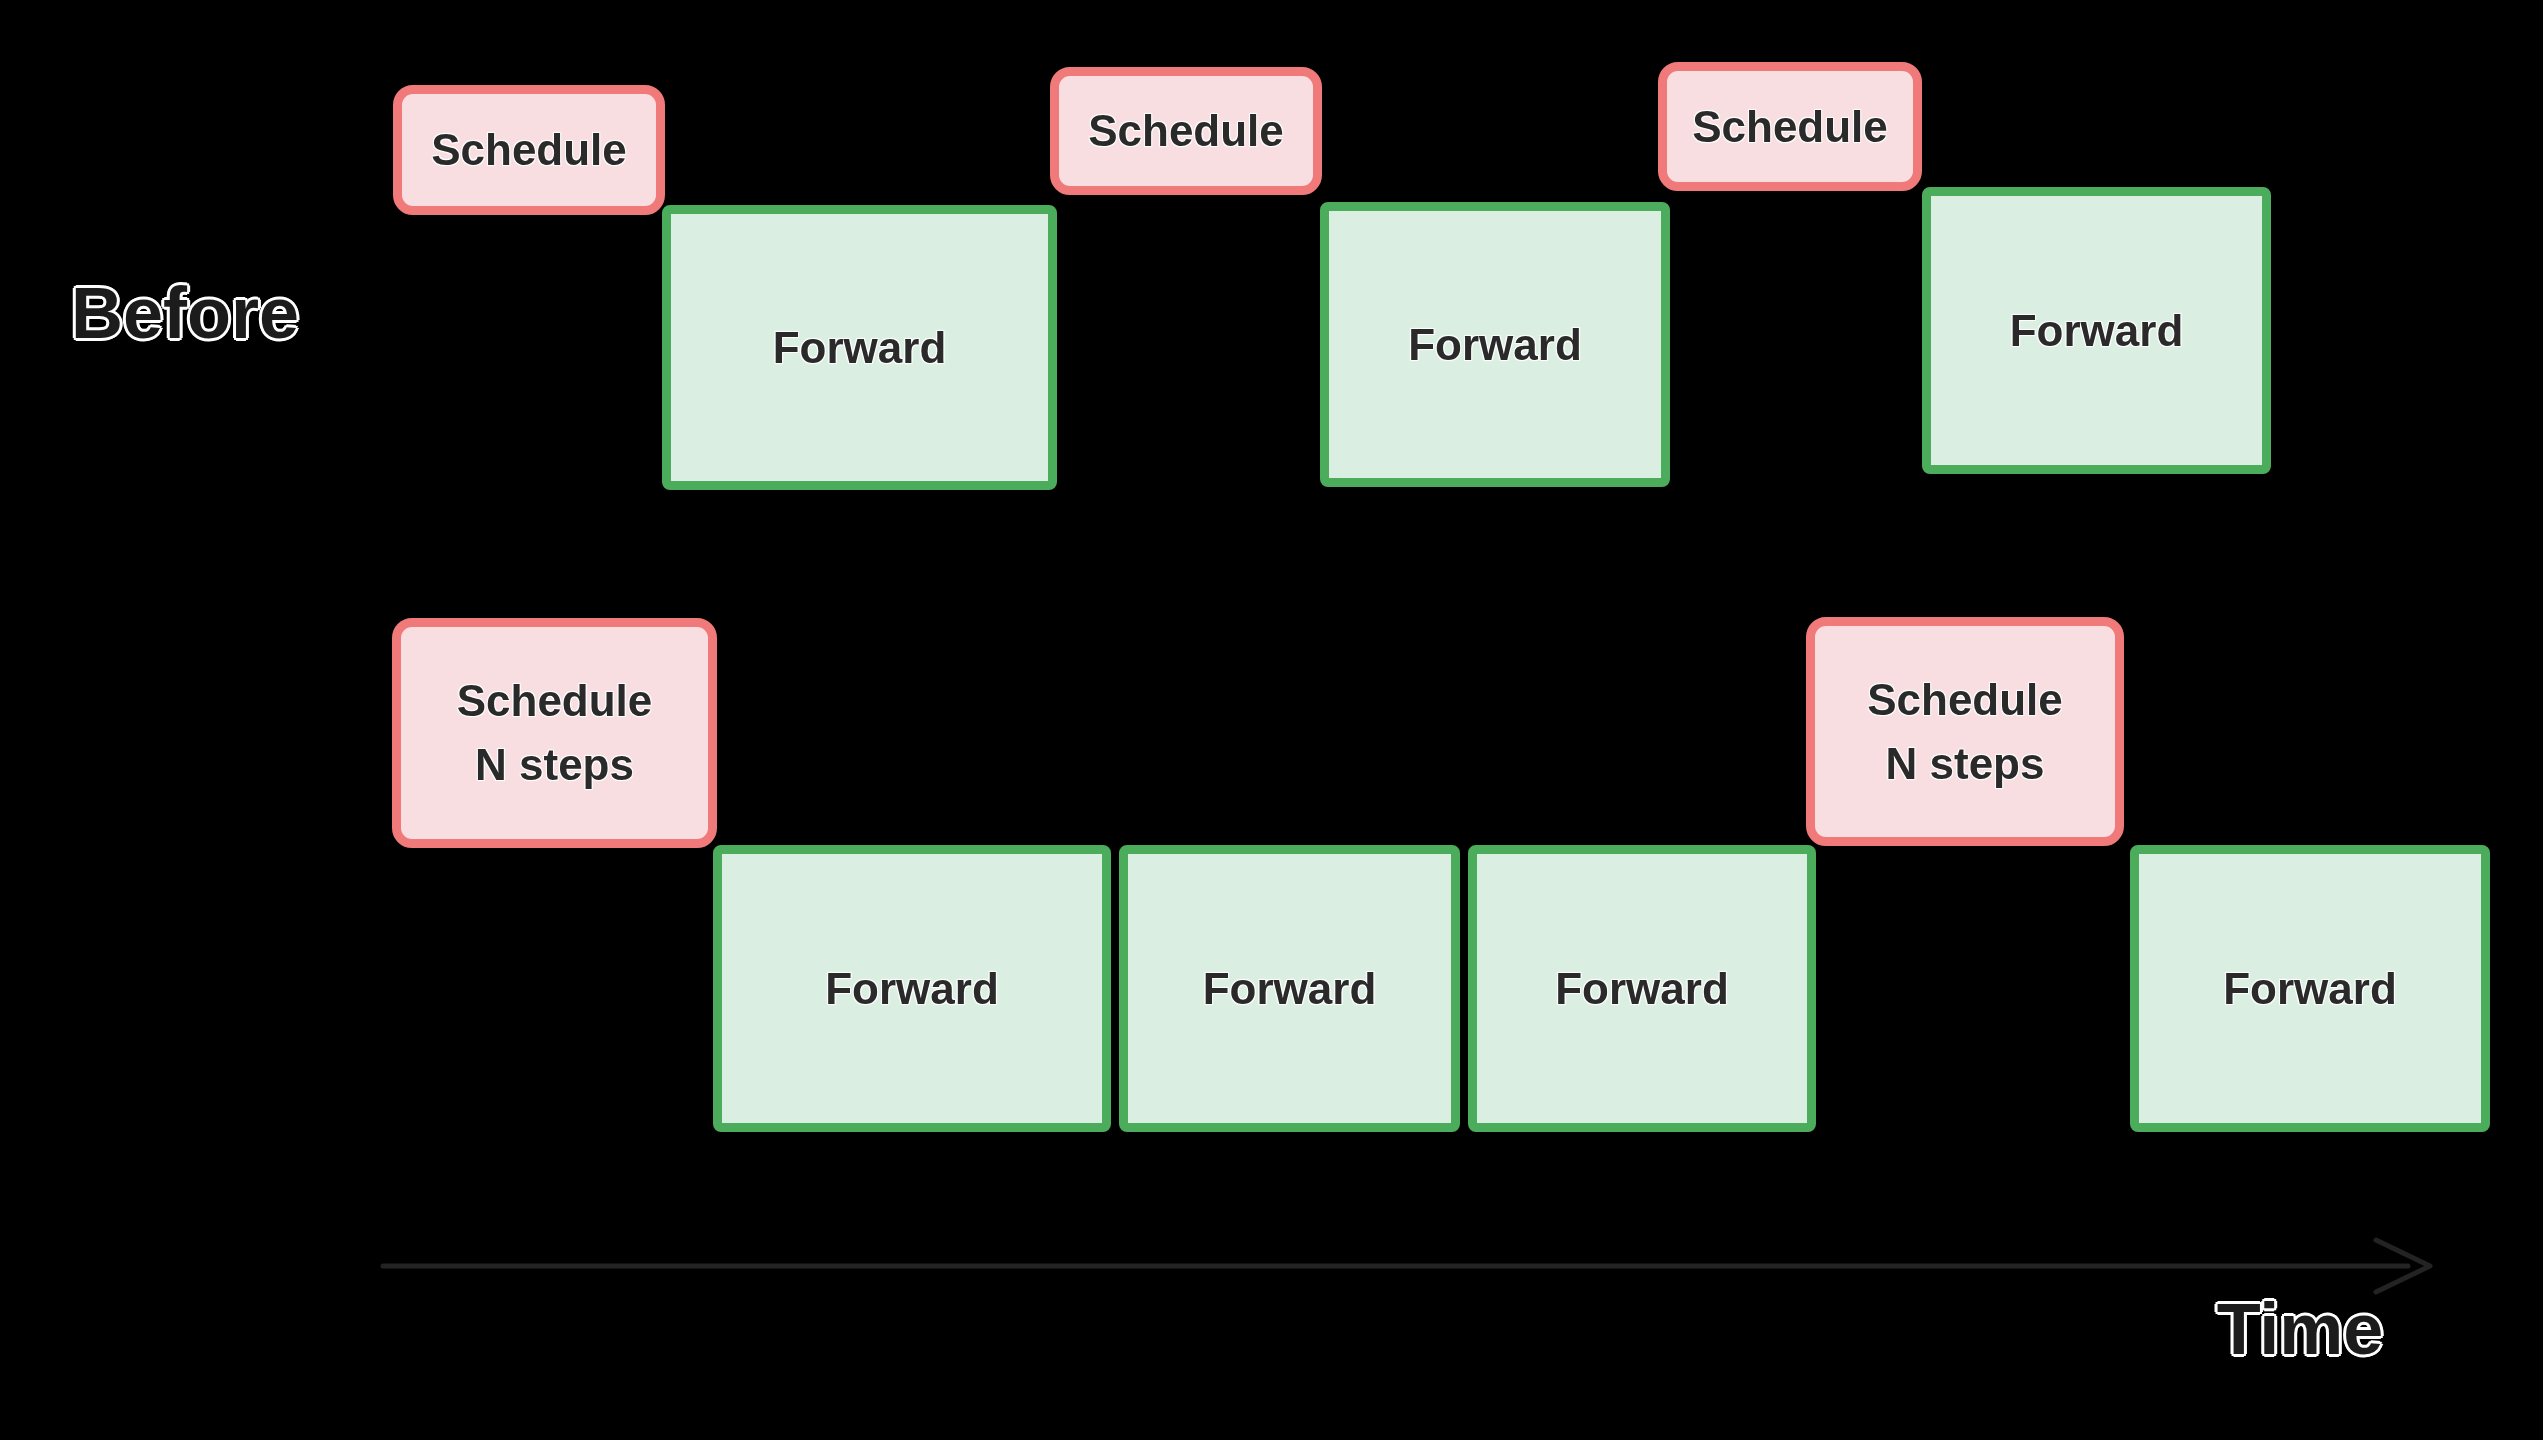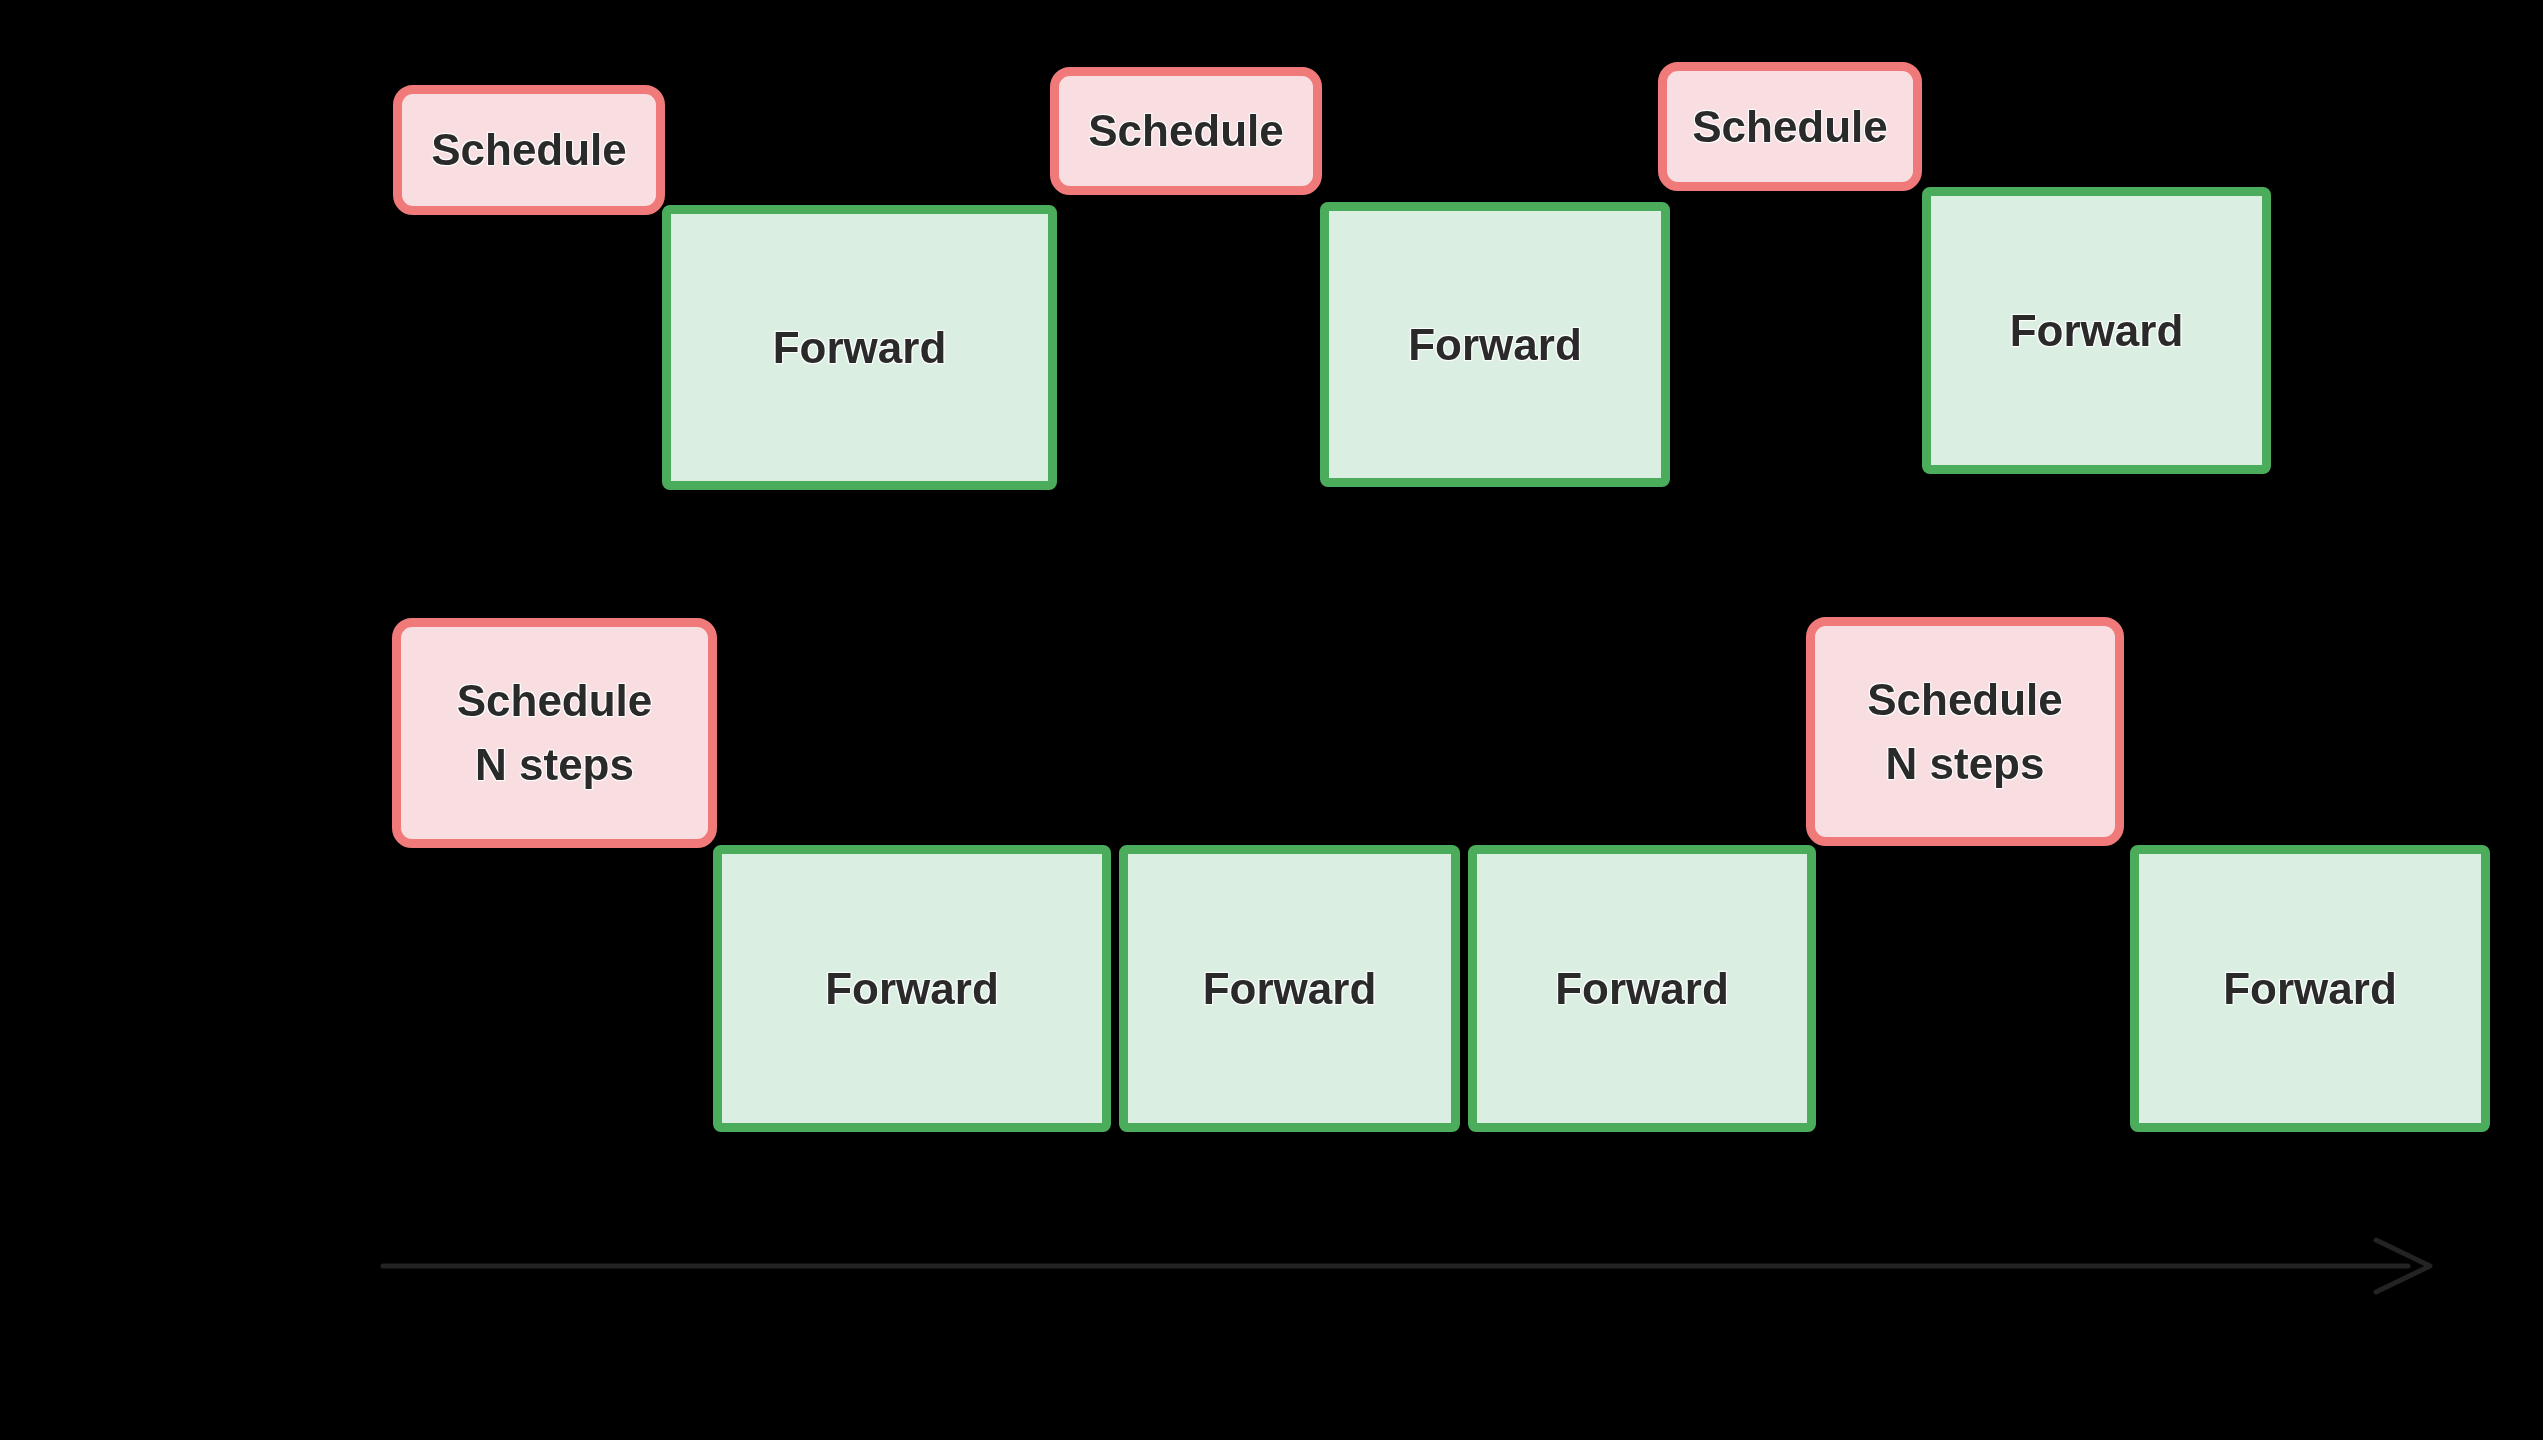--- a/index.html
+++ b/index.html
@@ -90,20 +90,21 @@
     fill:none;
     stroke-linecap:round;
     stroke-linejoin:round;
   }
 </style>
 </head>
 <body>
 
 <div class="canvas">
 
+  <div class="row-label label-before">Before</div>
 
   <div class="box schedule sched-b1">
     <span>Schedule</span>
   </div>
   <div class="box forward fwd-b1">
     <span>Forward</span>
   </div>
   <div class="box schedule sched-b2">
     <span>Schedule</span>
   </div>
@@ -136,14 +137,15 @@
     <span>N steps</span>
   </div>
   <div class="box forward fwd-a4">
     <span>Forward</span>
   </div>
 
   <svg class="time-arrow" viewBox="0 0 2543 1440" xmlns="http://www.w3.org/2000/svg" aria-hidden="true">
     <line x1="383" y1="1266" x2="2408" y2="1266"></line>
     <path d="M 2376 1240 L 2430 1266 L 2376 1292"></path>
   </svg>
+  <div class="row-label label-time">Time</div>
 
 </div>
 
 </body></html>

